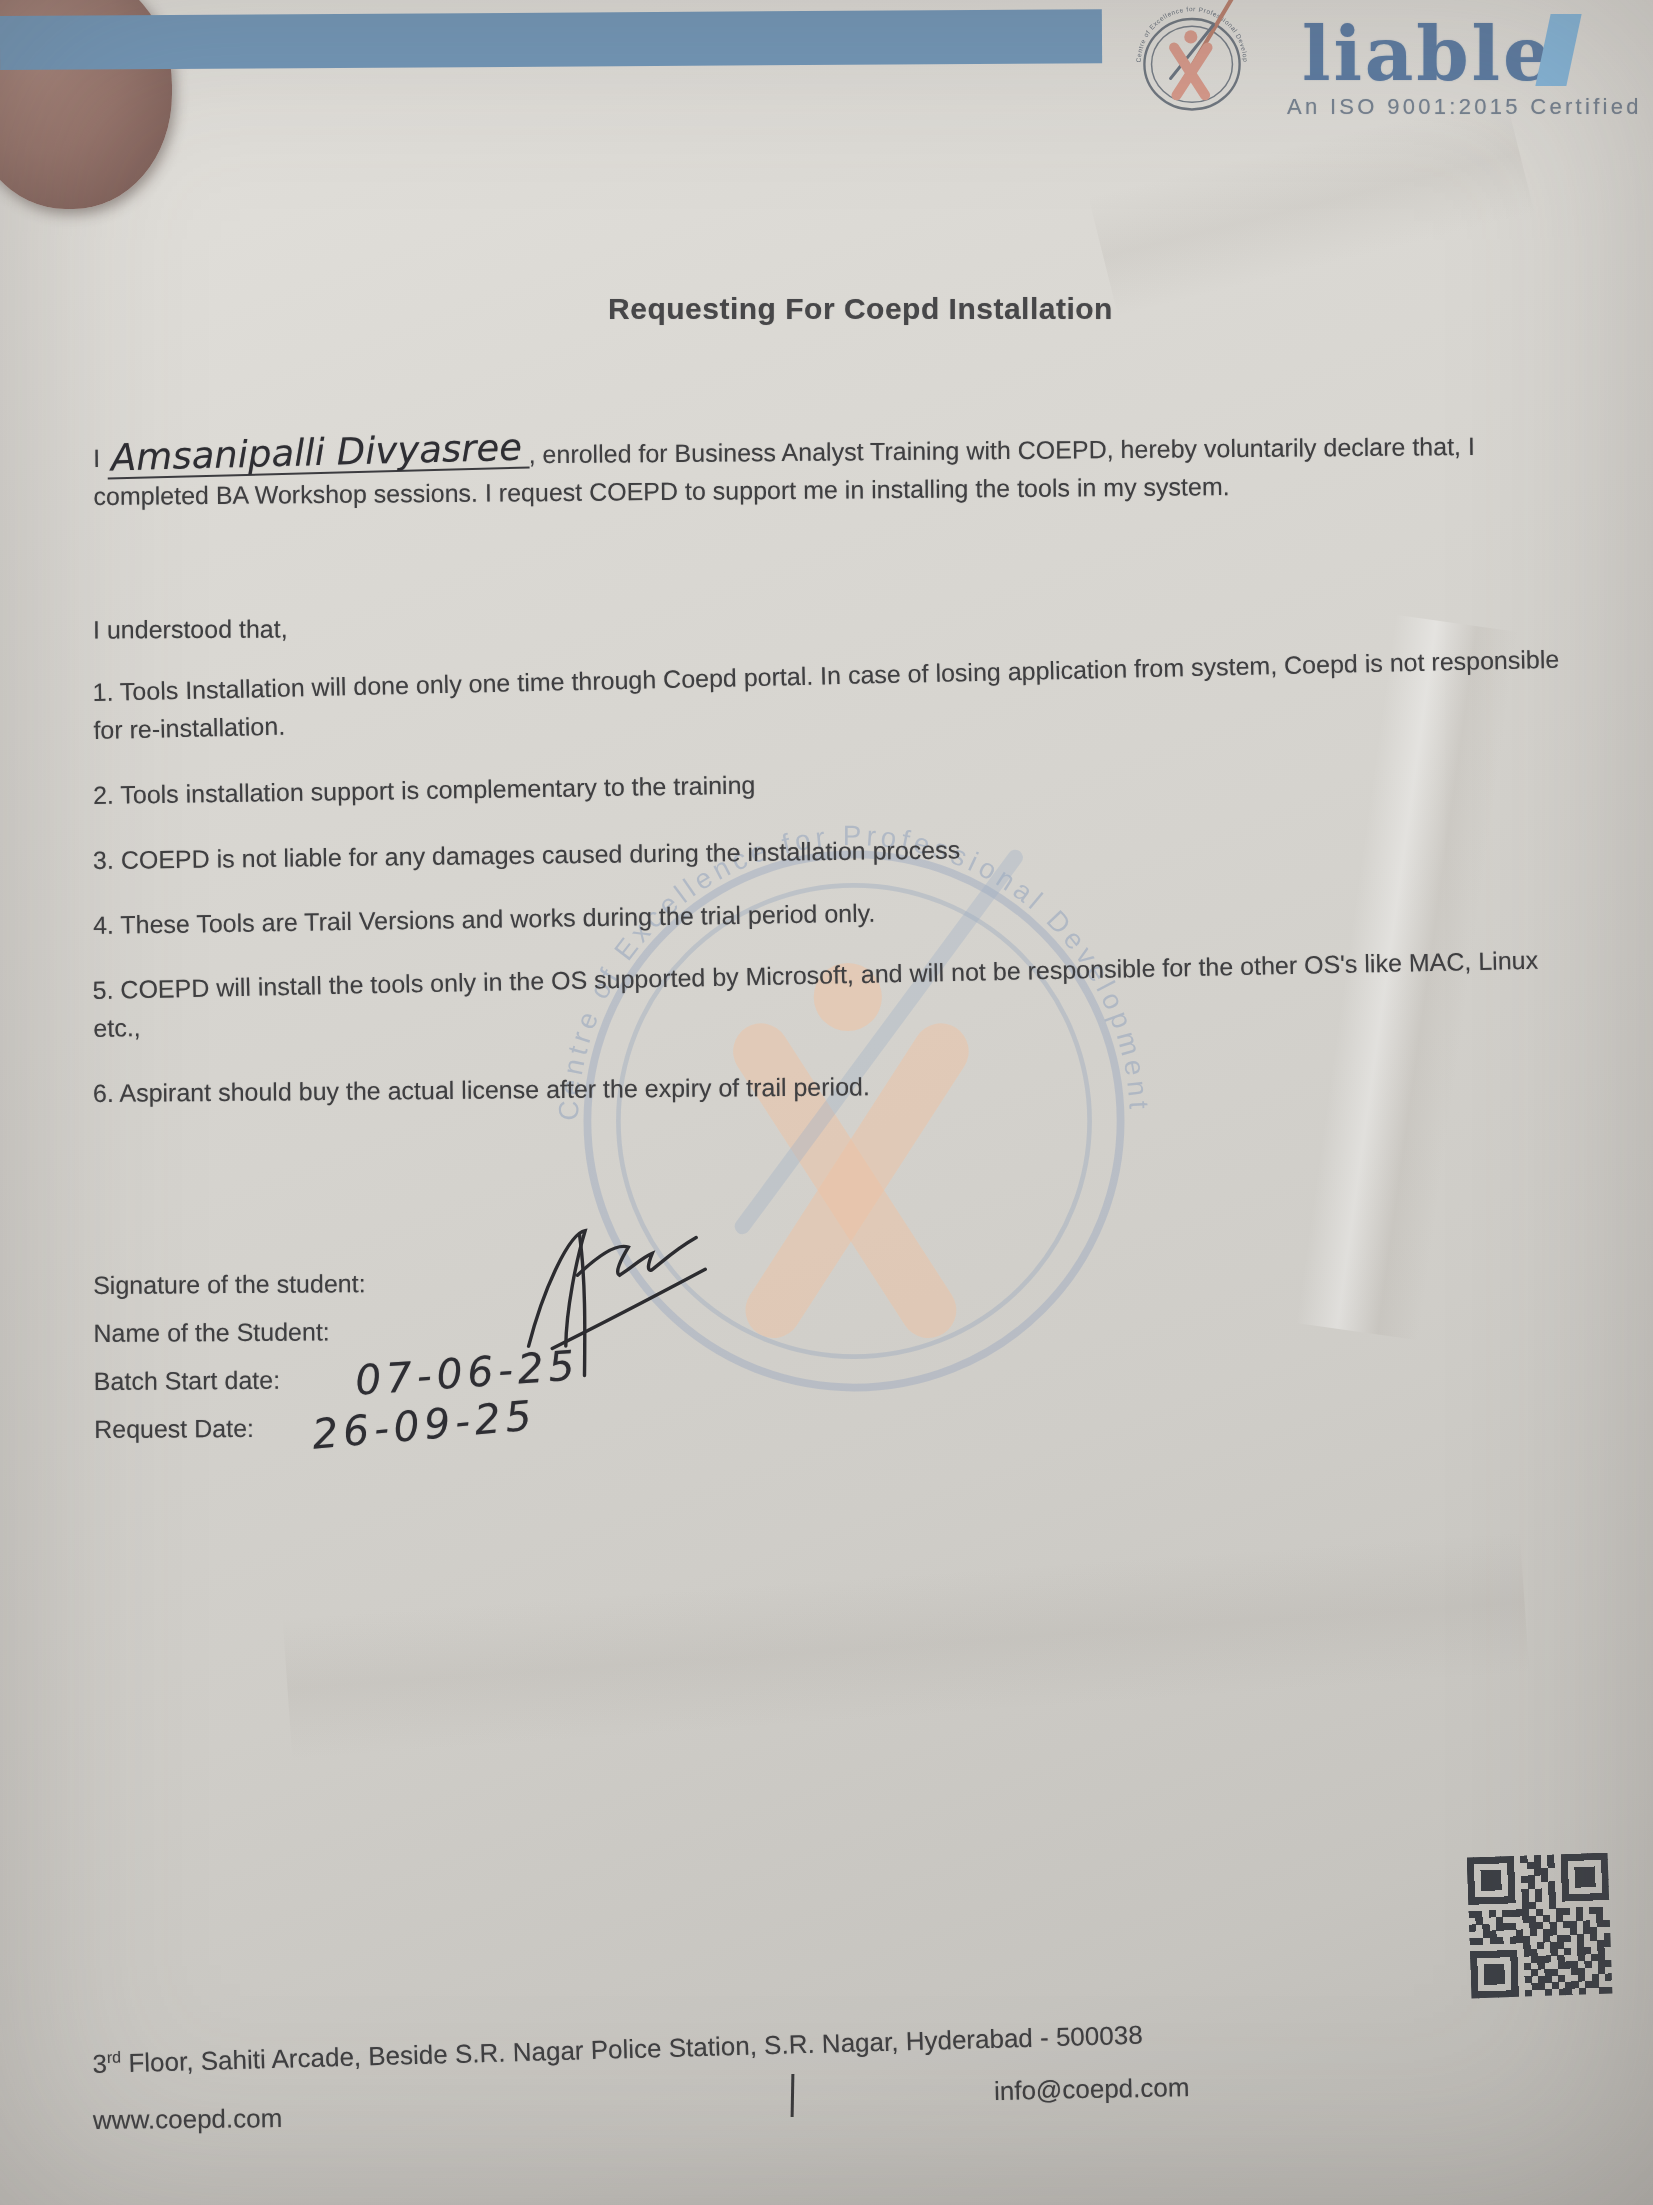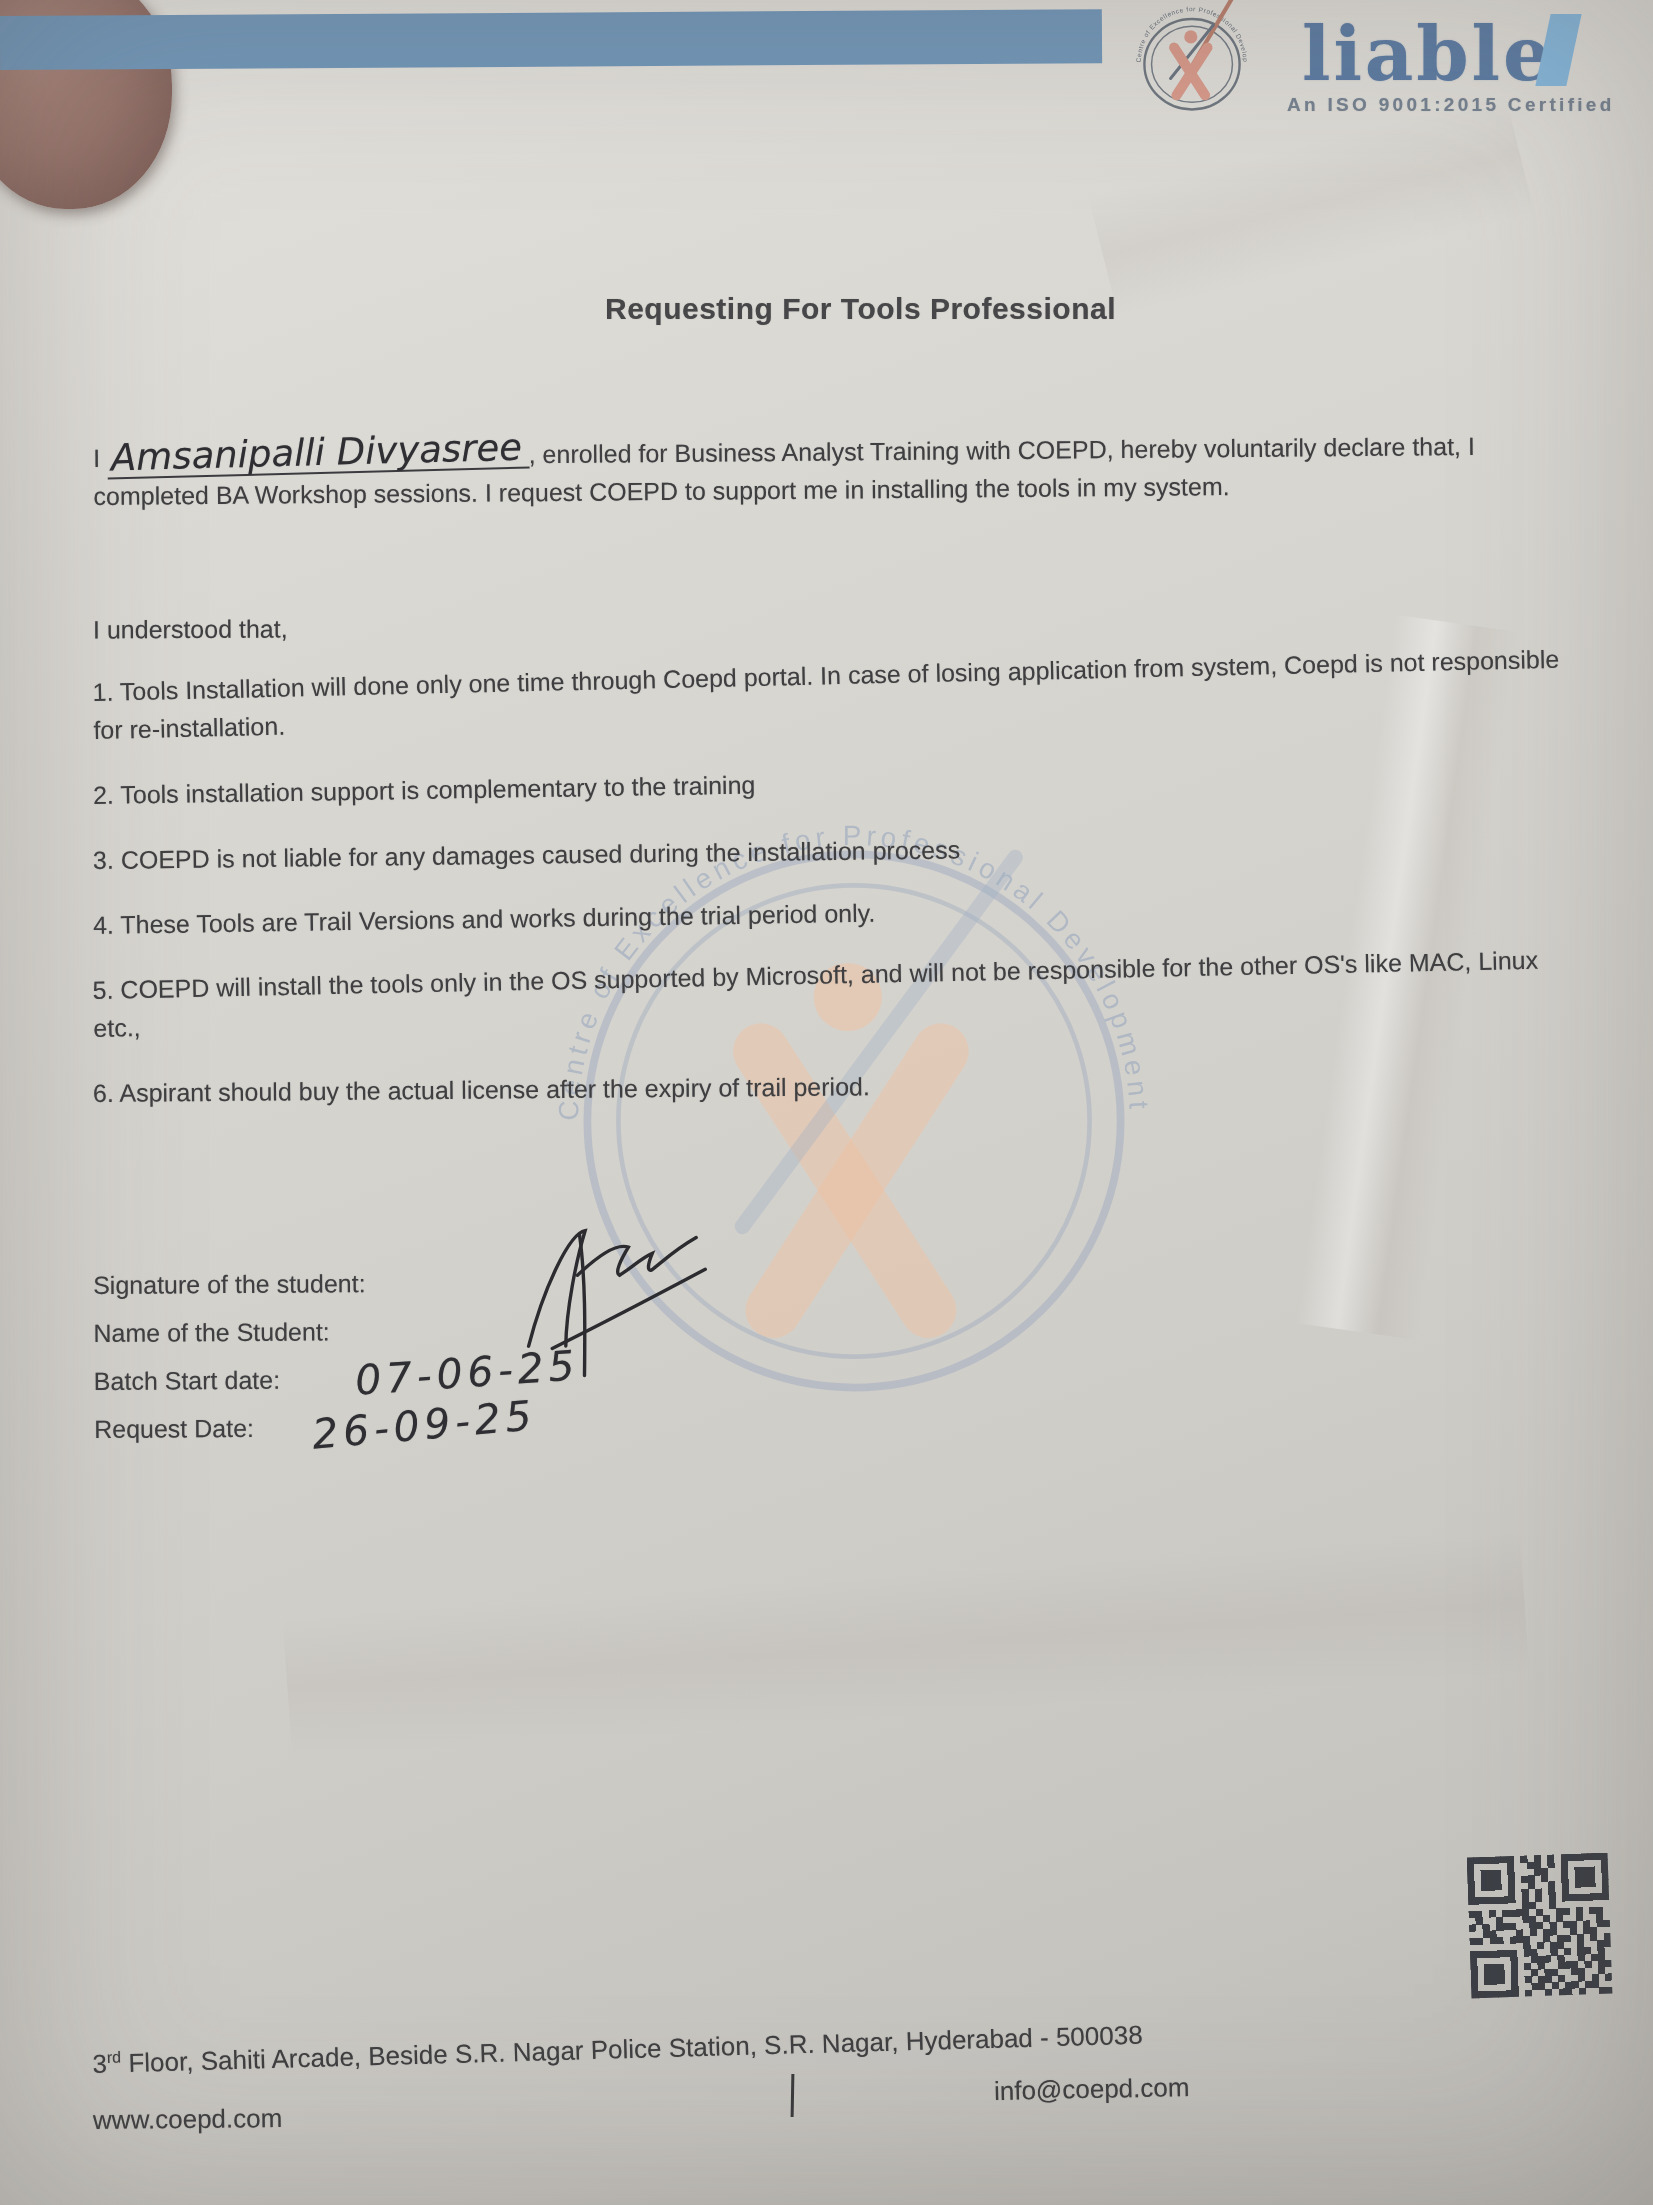--- a/index.html
+++ b/index.html
@@ -31,21 +31,21 @@
     box-shadow:2.9px 4.8px 14.3px rgba(60,45,40,.45);}
   .topbar{position:absolute;left:0;top:16px;width:1102px;height:54px;background:#7297b8;transform:rotate(-.35deg);transform-origin:left center;}
 
   .logo{position:absolute;left:1111px;top:0;width:539px;height:124px;}
   .logo-emblem{position:absolute;left:0;top:0;width:162px;height:119px;}
   .logo-word{position:absolute;left:191px;top:8.6px;font-family:"DejaVu Serif",serif;font-weight:bold;
     font-size:75px;line-height:75px;color:#5c7ba1;letter-spacing:2.9px;
     text-shadow:0 0 1.4px rgba(92,123,161,.5);}
   .logo-tm{font-size:16px;vertical-align:28px;letter-spacing:0;color:#5c7ba1;}
   .logo-flag{position:absolute;left:432px;top:14.3px;width:30.5px;height:72px;background:#85b5d8;transform:skewX(-12deg);}
-  .logo-tagline{position:absolute;left:176px;top:94px;font-size:19px;font-weight:bold;letter-spacing:3.3px;color:#75818f;
+  .logo-tagline{position:absolute;left:176px;top:94px;font-size:22px;font-weight:normal;letter-spacing:3.3px;color:#75818f;
     text-shadow:0 0 1px rgba(117,129,143,.5);}
 
   
   .watermark{position:absolute;left:544px;top:811px;width:620px;height:620px;pointer-events:none;}
 
   
   .doc-title{position:absolute;left:105px;right:38px;top:292px;text-align:center;
     font-size:30px;font-weight:bold;color:#474749;letter-spacing:0.5px;
     text-shadow:0 0 1px rgba(70,70,72,.45);}
   .bodytext{font-size:25px;line-height:38px;text-shadow:0 0 1px rgba(63,63,65,.4);}
@@ -124,21 +124,21 @@
     <circle cx="200" cy="200" r="152" fill="none" stroke="#96a5be" stroke-width="3" opacity=".38"></circle>
     <text font-size="18" fill="#8ea0bc" letter-spacing="3" opacity=".5">
       <textPath href="#wmArc">Centre of Excellence for Professional Development</textPath>
     </text>
     <circle cx="196" cy="120" r="22" fill="#eec3a4" opacity=".55"></circle>
     <line x1="140" y1="155" x2="248" y2="322" stroke="#eec3a4" stroke-width="36" stroke-linecap="round" opacity=".5"></line>
     <line x1="256" y1="155" x2="148" y2="322" stroke="#eec3a4" stroke-width="36" stroke-linecap="round" opacity=".5"></line>
     <line x1="128" y1="268" x2="304" y2="30" stroke="#9fb0c6" stroke-width="10" stroke-linecap="round" opacity=".35"></line>
   </svg>
 
-  <div class="doc-title">Requesting For Tools Professional</div>
+  <div class="doc-title">Requesting For Coepd Installation</div>
 
   <p class="intro bodytext"><span>I </span><span class="handwritten hand-name">Amsanipalli Divyasree</span><span>, enrolled for Business Analyst Training with COEPD, hereby voluntarily declare that, I completed BA Workshop sessions. I request COEPD to support me in installing the tools in my system.</span></p>
 
   <div class="understood bodytext">I understood that,</div>
 
   <div class="terms bodytext">
     <p class="t0">1. Tools Installation will done only one time through Coepd portal. In case of losing application from system, Coepd is not responsible for re-installation.</p>
     <p class="t1">2. Tools installation support is complementary to the training</p>
     <p class="t2">3. COEPD is not liable for any damages caused during the installation process</p>
     <p class="t3">4. These Tools are Trail Versions and works during the trial period only.</p>

